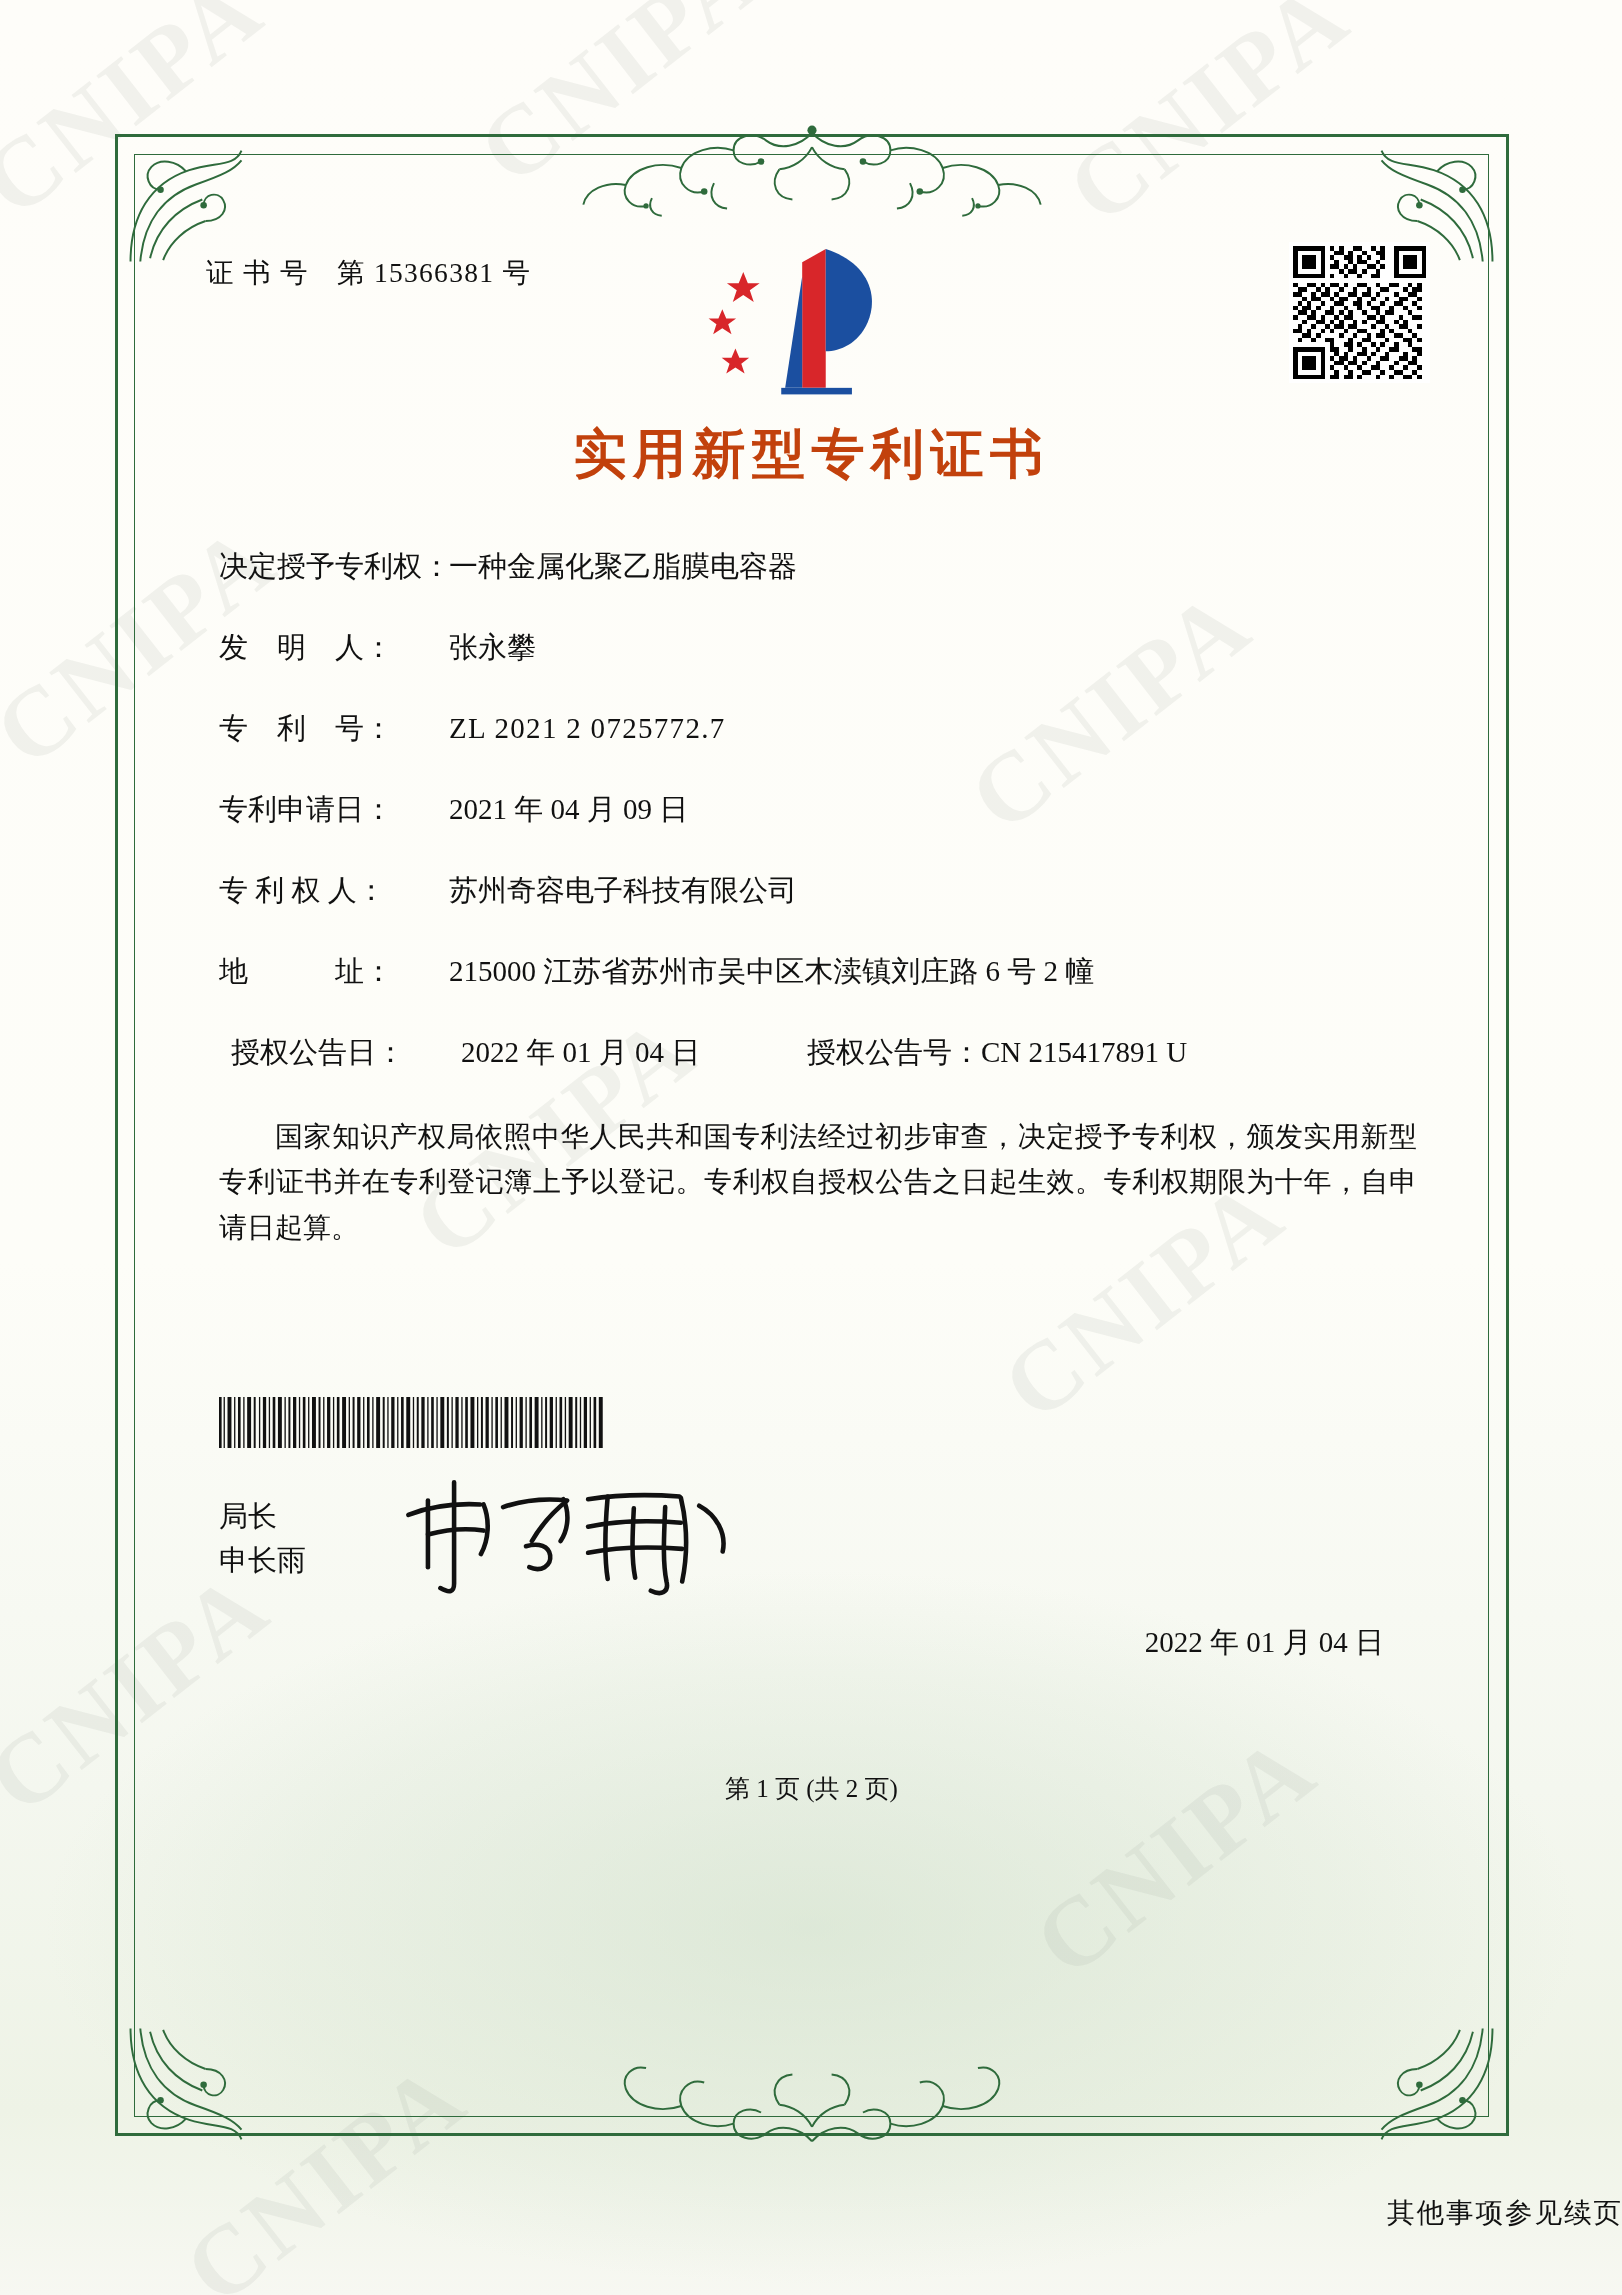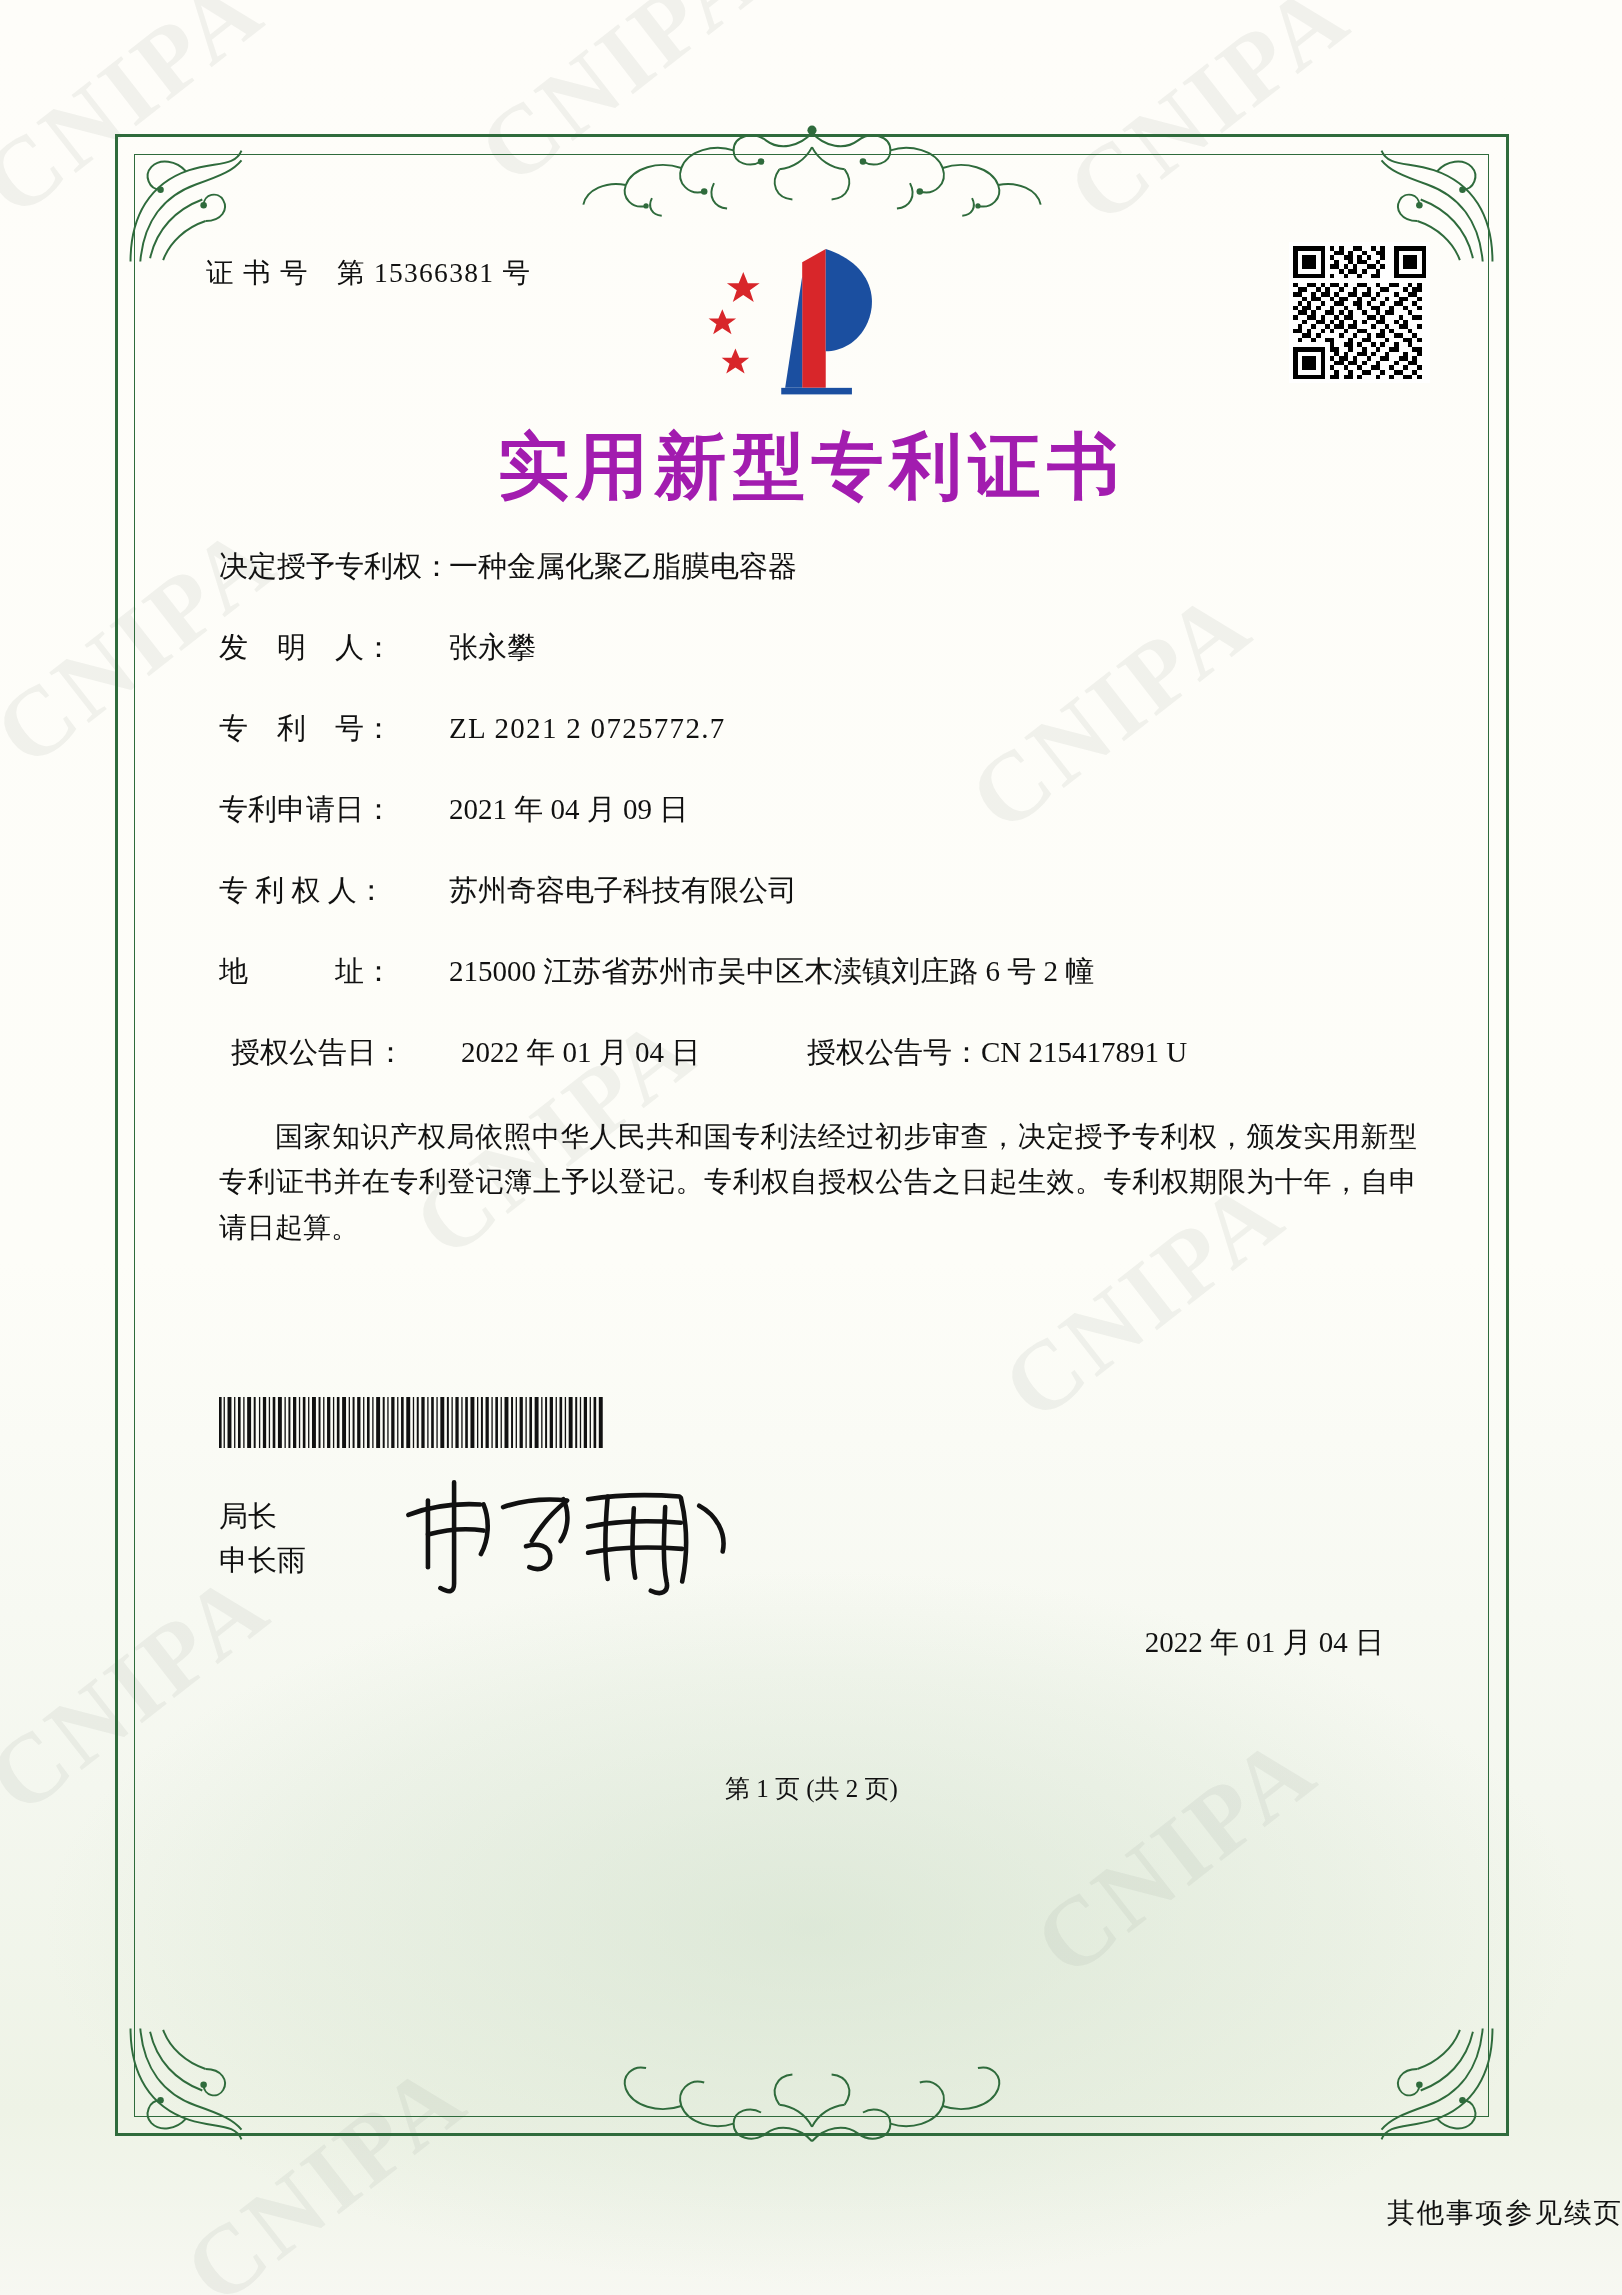--- a/index.html
+++ b/index.html
@@ -110,23 +110,23 @@
     width: 216px;
     height: 180px;
   }
   .title {
     position: absolute;
     left: 0; right: 0;
     top: 265px;
     text-align: center;
     font-family: "DejaVu Serif", "Liberation Serif", serif;
     font-weight: 700;
-    font-size: 72px;
+    font-size: 53px;
     letter-spacing: 6.5px;
-    color: #a21caf;
+    color: #c2410c;
   }
 
   .fields {
     position: absolute;
     left: 85px;
     top: 393px;
     right: 72px;
   }
   .field {
     font-size: 29px;

